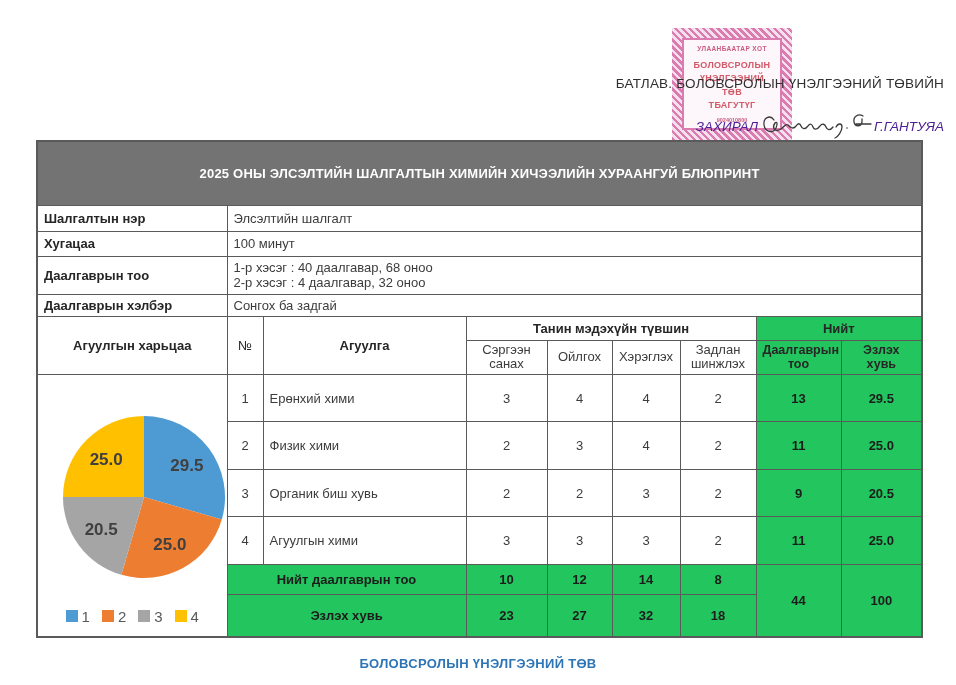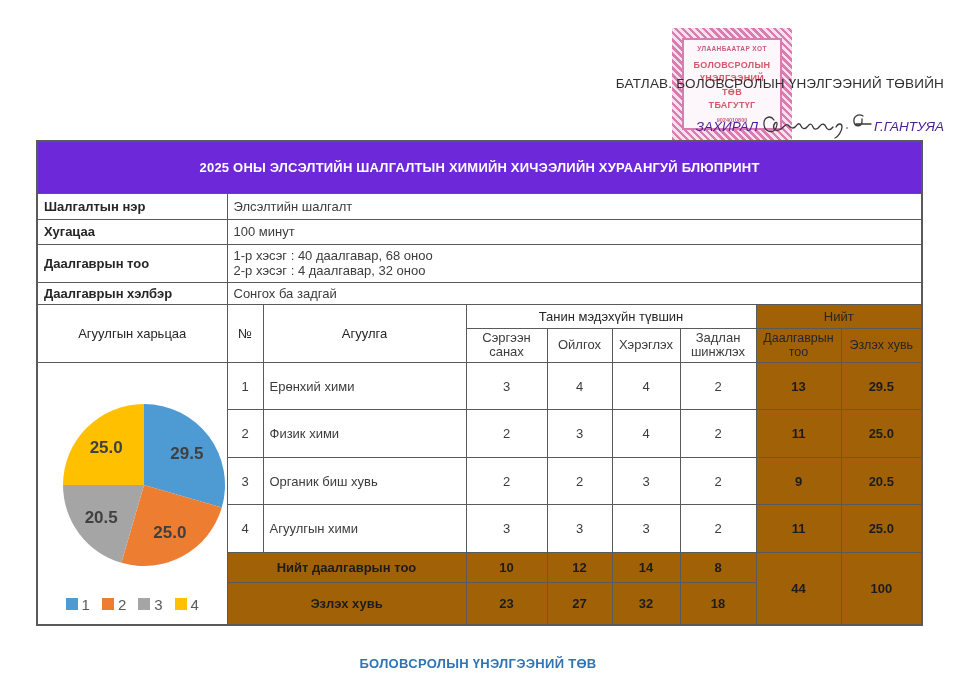--- a/index.html
+++ b/index.html
@@ -19,27 +19,27 @@
   .stamp-inner { width:100%; height:100%; background:#fdf5fa; border:2px solid #d66ba6; display:flex; flex-direction:column;
                  align-items:center; justify-content:center; text-align:center; gap:2px; }
   .stamp-top { font-size:6.5px; font-weight:bold; color:#c4466d; letter-spacing:.4px; margin-bottom:6px; }
   .stamp-big { font-size:9px; font-weight:bold; color:#cc4455; letter-spacing:.3px; line-height:1.25; }
   .stamp-serial { font-size:5.5px; font-weight:bold; color:#c4466d; margin-top:4px; }
 
   
   table.main { position:absolute; left:36px; top:140px; width:885px; border-collapse:collapse; table-layout:fixed;
                border:2px solid #5a5a5a; }
   table.main td, table.main th { border:1px solid #5a5a5a; font-size:13px; vertical-align:middle; padding:2px 6px; }
-  .title-row td { height:52px; background:#6d28d9; color:#ffffff; font-weight:bold; font-size:15px; text-align:center;
+  .title-row td { height:64px; background:#737373; color:#ffffff; font-weight:bold; font-size:15px; text-align:center;
                   letter-spacing:.2px; border:1px solid #1d6db3; border-bottom:1px solid #5a5a5a; }
   .info-label { font-weight:bold; color:#262626; padding-left:12px; }
   .info-value { color:#3c3c3c; padding-left:12px; }
-  .hdr { font-weight:normal; color:#262626; text-align:center; }
+  .hdr { font-weight:bold; color:#262626; text-align:center; }
   .hdr-light { color:#3c3c3c; text-align:center; font-size:12.5px; line-height:1.15; }
-  .blue-bg { background:#a16207; }
+  .blue-bg { background:#22c55e; }
   .num-cell { text-align:center; color:#3c3c3c; }
   .content-cell { color:#3c3c3c; padding-left:10px; }
   .bold-num { text-align:center; font-weight:bold; color:#1c1c1c; font-size:13.5px;margin-left:24px; }
   .totals-label { font-weight:bold; color:#1c1c1c; text-align:center; font-size:13px; }
 
   
   .pie-cell { vertical-align:top; padding:0; }
   .pie-wrap { position:relative; width:100%; height:100%; }
   .pie-svg-holder { text-align:center; }
   .pie-legend { display:flex; justify-content:center; align-items:center; gap:12px; margin-top:8px; }

